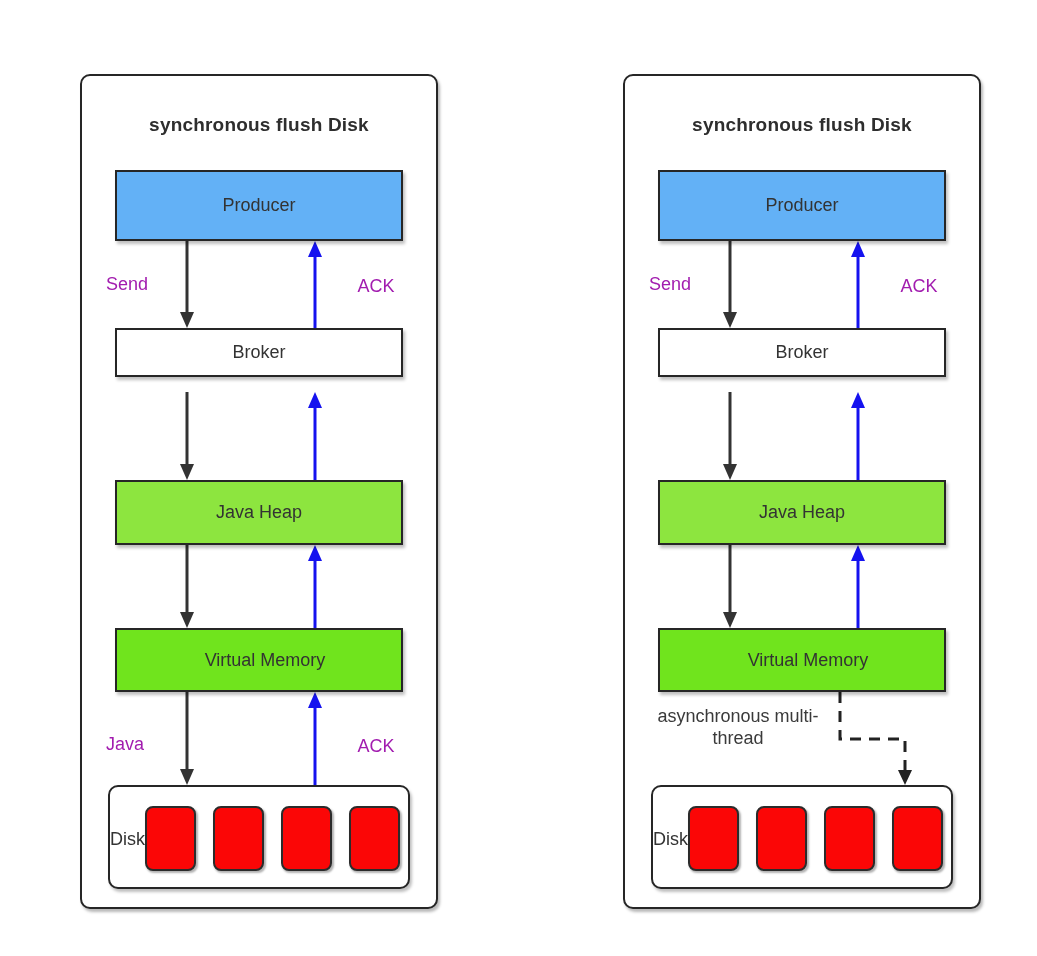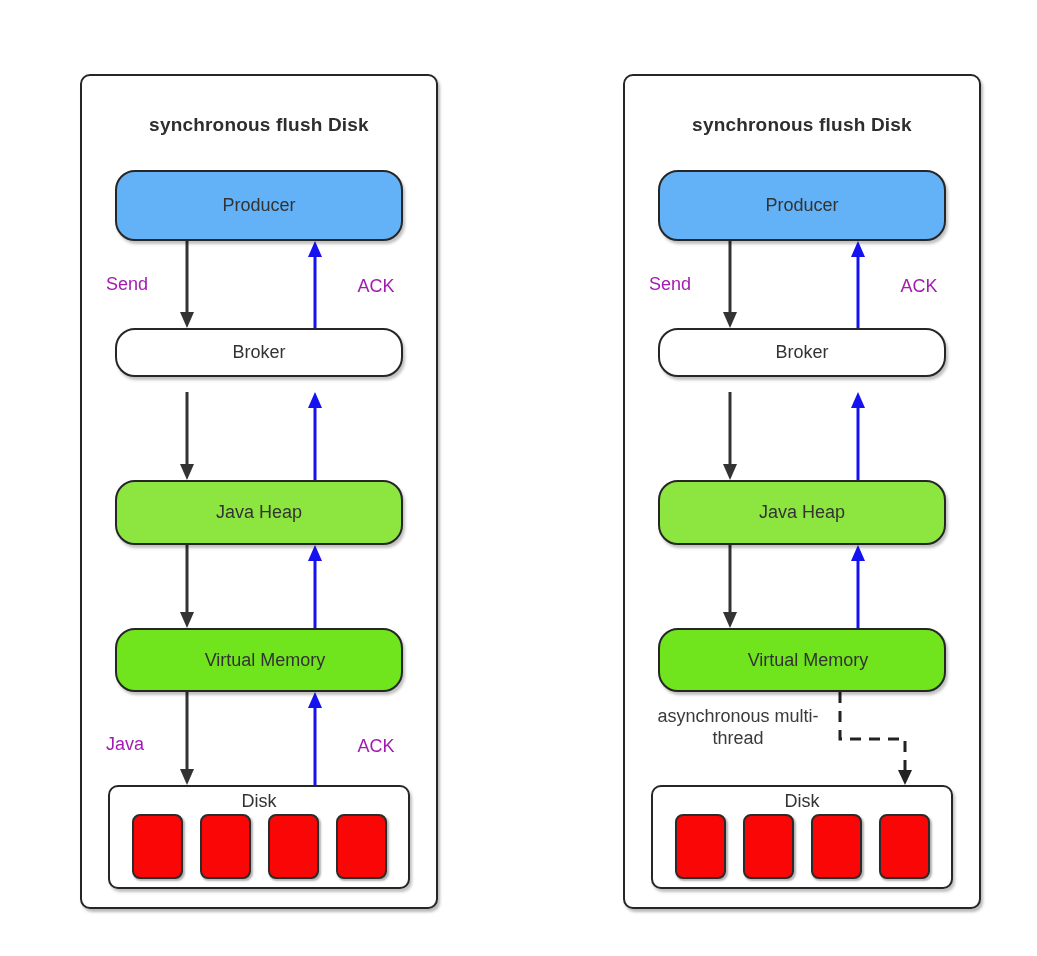--- a/index.html
+++ b/index.html
@@ -20,38 +20,38 @@
   .panel-right { left:623px; }
 
   .panel-title {
     position:absolute; top:38px; left:0; width:100%;
     text-align:center; font-weight:bold; font-size:19px;
     color:#2e2e2e; letter-spacing:0.2px;
   }
 
   .node {
     position:absolute; left:33px; width:288px;
-    border:2.5px solid var(--c-border); border-radius:20px;
+    border:2.5px solid var(--c-border); border-radius:0;
     display:flex; align-items:center; justify-content:center;
     font-size:18px; color:#333;
     box-shadow:2px 3px 3px rgba(0,0,0,0.25);
     box-sizing:border-box;
   }
   .node-producer { top:94px;  height:71px; background:var(--c-producer_fill); }
   .node-broker   { top:252px; height:49px; background:var(--c-broker_fill); }
   .node-javaheap { top:404px; height:65px; background:var(--c-java_heap_fill); }
   .node-vm       { top:552px; height:64px; background:var(--c-virtual_memory_fill);padding-left:12px; }
 
   .node-disk {
     position:absolute; left:26px; top:709px; width:302px; height:104px;
     background:var(--c-disk_fill);
     border:2.5px solid var(--c-border); border-radius:10px;
     box-shadow:2px 3px 3px rgba(0,0,0,0.25);
     box-sizing:border-box;
-    display:flex; flex-direction:column; align-items:center;
+    display:flex; flex-direction:row; align-items:center;
   }
   .disk-label { font-size:18px; color:#333; margin-top:4px; line-height:20px; }
   .platter-row { display:flex; gap:17px; margin-top:3px; }
   .platter {
     width:51px; height:65px;
     background:var(--c-platter_fill);
     border:2.5px solid #2b2b2b; border-radius:8px;
     box-shadow:1.5px 2px 2px rgba(0,0,0,0.3);
     box-sizing:border-box;
   }

